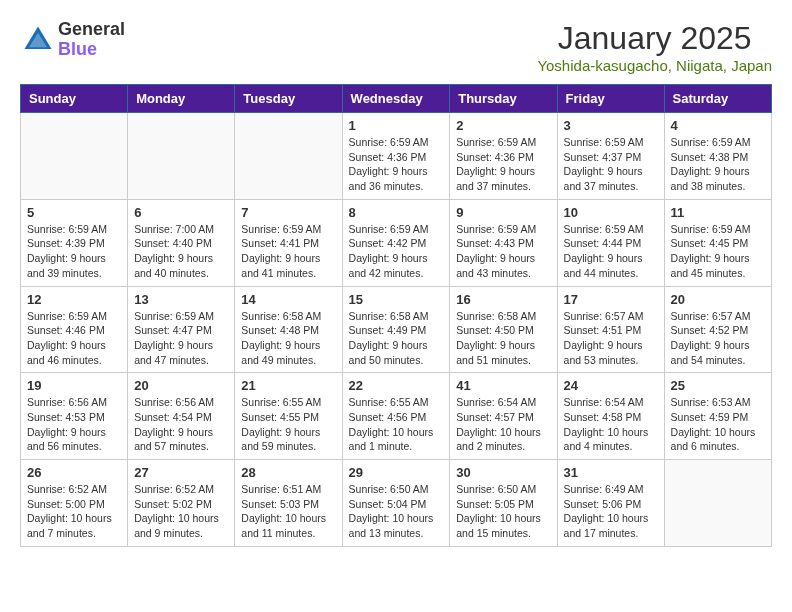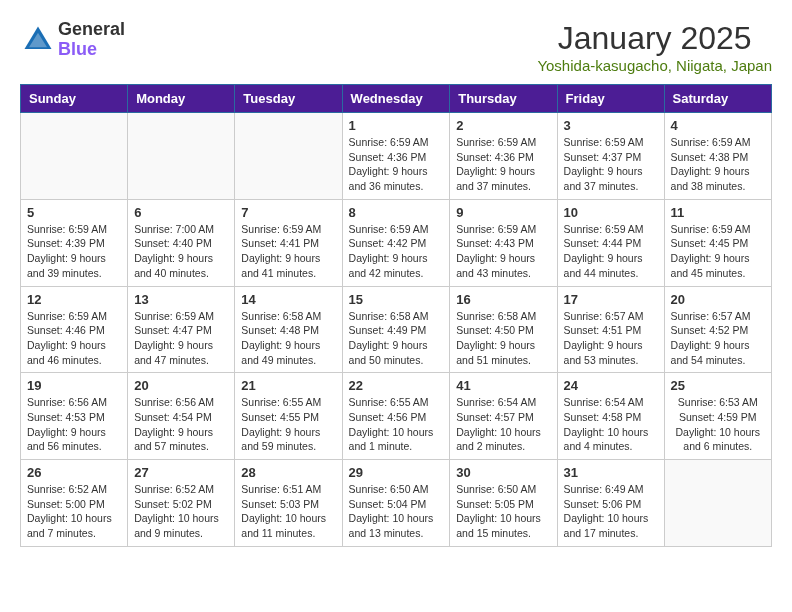--- a/index.html
+++ b/index.html
@@ -297,21 +297,21 @@
         </td>
         <td>
           <div class="day-number">24</div>
           <div class="day-info" style="white-space: pre-line;">Sunrise: 6:54 AM
 Sunset: 4:58 PM
 Daylight: 10 hours
 and 4 minutes.</div>
         </td>
         <td>
           <div class="day-number">25</div>
-          <div class="day-info" style="white-space: pre-line; text-align: center;">Sunrise: 6:53 AM
+          <div class="day-info" style="white-space: pre-line;">Sunrise: 6:53 AM
 Sunset: 4:59 PM
 Daylight: 10 hours
 and 6 minutes.</div>
         </td>
       </tr>
       <tr>
         <td>
           <div class="day-number">26</div>
           <div class="day-info" style="white-space: pre-line;">Sunrise: 6:52 AM
 Sunset: 5:00 PM

